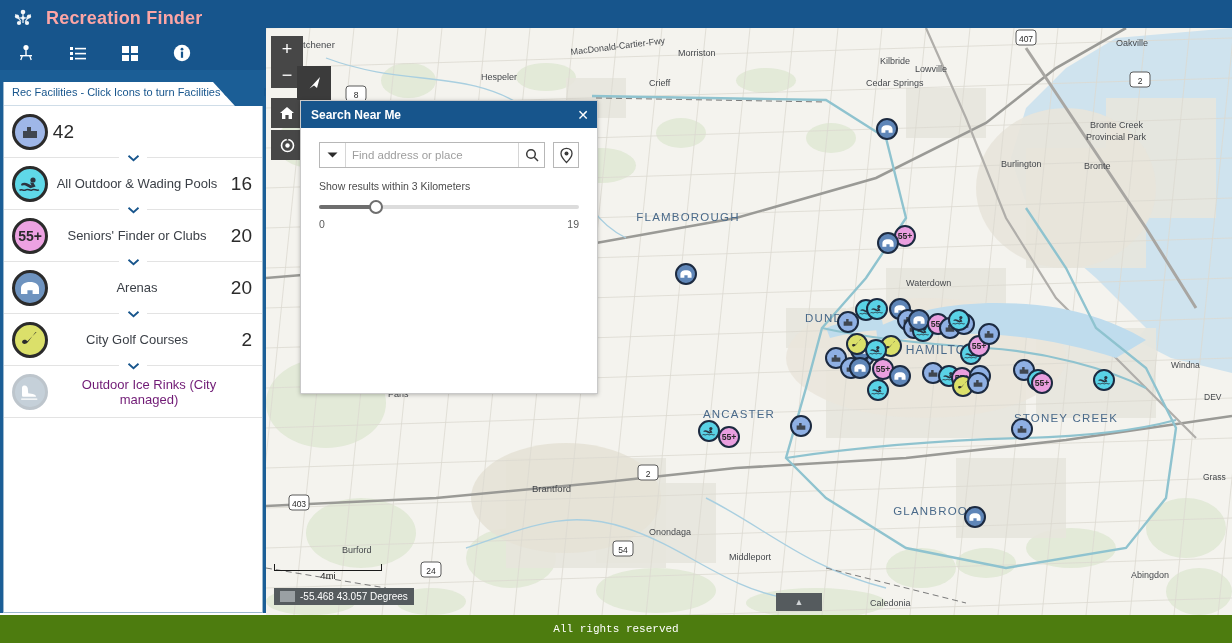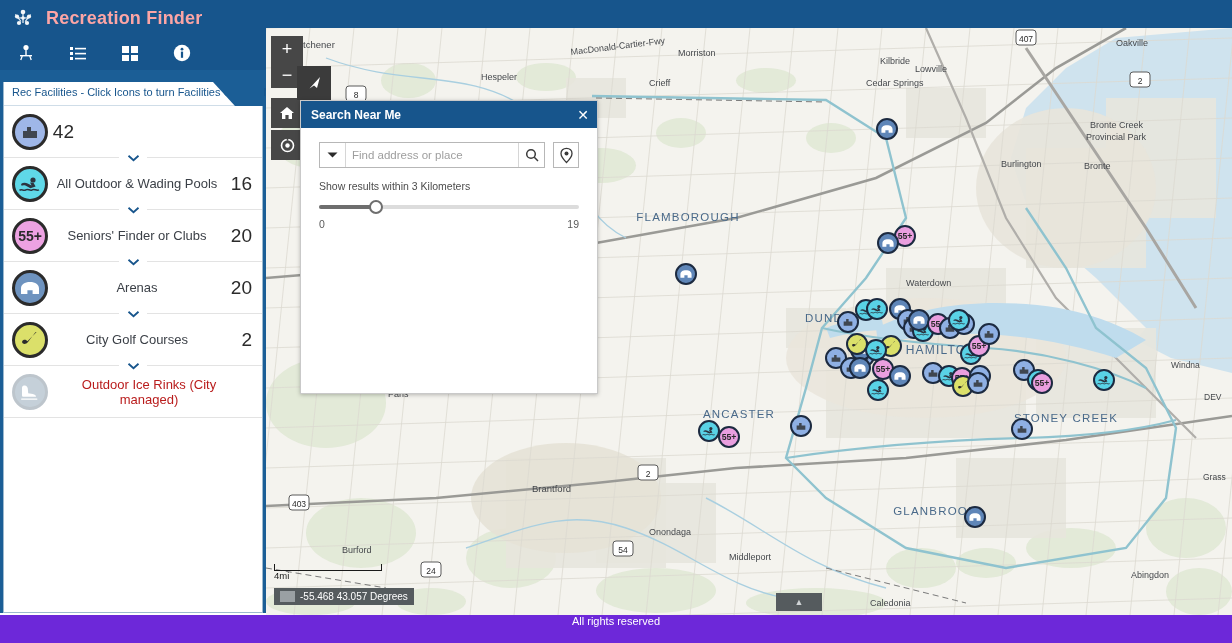--- a/index.html
+++ b/index.html
@@ -67,21 +67,21 @@
   }
   .fac-icon {
     width: 36px; height: 36px; border-radius: 50%;
     display: flex; align-items: center; justify-content: center;
     flex: 0 0 36px;
   }
   .fac-label {
     flex: 1 1 auto; text-align: center; font-size: 13px; color: #3a3f46;
     line-height: 15px; padding: 0 6px;
   }
-  .fac-label.dim { color: #b91c1c; margin-left: 24px; }
+  .fac-label.dim { color: #701a75; margin-left: 24px; }
   .fac-count { font-size: 19px; color: #2b2b2b; min-width: 26px; text-align: right; }
   .chev {
     position: absolute; left: 50%; bottom: -8px; transform: translateX(-50%);
     width: 28px; height: 15px; background: #ffffff;
     display: flex; align-items: center; justify-content: center;
     z-index: 3; cursor: pointer;
   }
 
   
   .map {
@@ -149,42 +149,42 @@
   .slider-fill { position: absolute; left: 0; top: 5px; height: 4px; background: #6e6e6e; border-radius: 2px; width: 22%; }
   .slider-knob {
     position: absolute; left: 22%; top: 0; width: 14px; height: 14px; margin-left: -7px;
     border-radius: 50%; background: #fff; border: 2px solid #6e6e6e; cursor: pointer;
   }
   .slider-ends { display: flex; justify-content: space-between; font-size: 10.5px; color: #5a5a5a; margin-top: 4px; }
 
   
   .scalebar { position: absolute; left: 8px; bottom: 34px; width: 108px; z-index: 25; }
   .scalebar-line { height: 7px; border: 1px solid #1a1a1a; border-top: none; }
-  .scalebar-text { font-size: 9.5px; color: #1a1a1a; text-align: left; margin-top: -1px; }
+  .scalebar-text { font-size: 9.5px; color: #1a1a1a; text-align: center; margin-top: -1px; }
   .coords {
     position: absolute; left: 8px; bottom: 10px; height: 17px; z-index: 25;
     background: #555b5e; color: #fff; font-size: 10px; display: flex; align-items: center;
     padding: 0 6px; gap: 5px; cursor: pointer;
   }
   .coords-ico { width: 15px; height: 11px; background: #9aa0a3; display: block; }
   .attrib {
     position: absolute; right: 0; bottom: 6px; font-size: 10.5px; color: #3c3c3c;
     white-space: nowrap; z-index: 25; text-shadow: 0 0 2px #fff, 0 0 3px #fff;
   }
   .attrib-btn {
     position: absolute; right: 410px; bottom: 4px; width: 46px; height: 18px;
     background: #555b5e; z-index: 26; display: flex; align-items: center; justify-content: center;
     color: #cfd3d5; font-size: 9px; cursor: pointer;
   }
 
   
   .footer {
     position: absolute; left: 0; bottom: 0; width: 1232px; height: 28px;
-    background: #6d28d9; color: #ffffff; font-size: 11px;
-    display: flex; justify-content: center;
+    background: #4d7c0f; color: #ffffff; font-size: 11px;
+    display: flex; align-items: center; justify-content: center; font-family: Liberation Mono, monospace;
   }
   .map-pin { position: absolute; z-index: 10; }
 </style>
 </head>
 <body>
 
 <div id="app">
 
   <div class="app-header">
     <div class="logo-mark">

